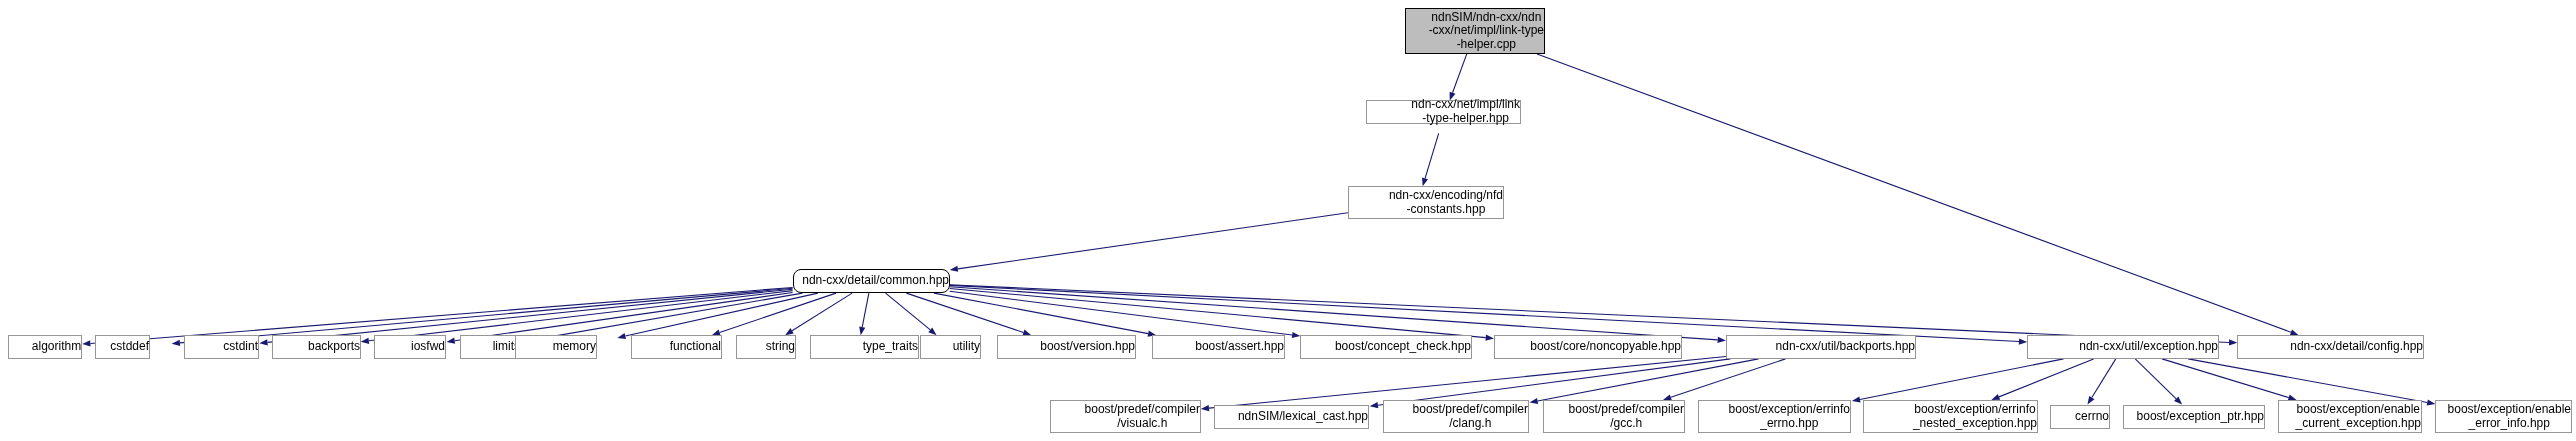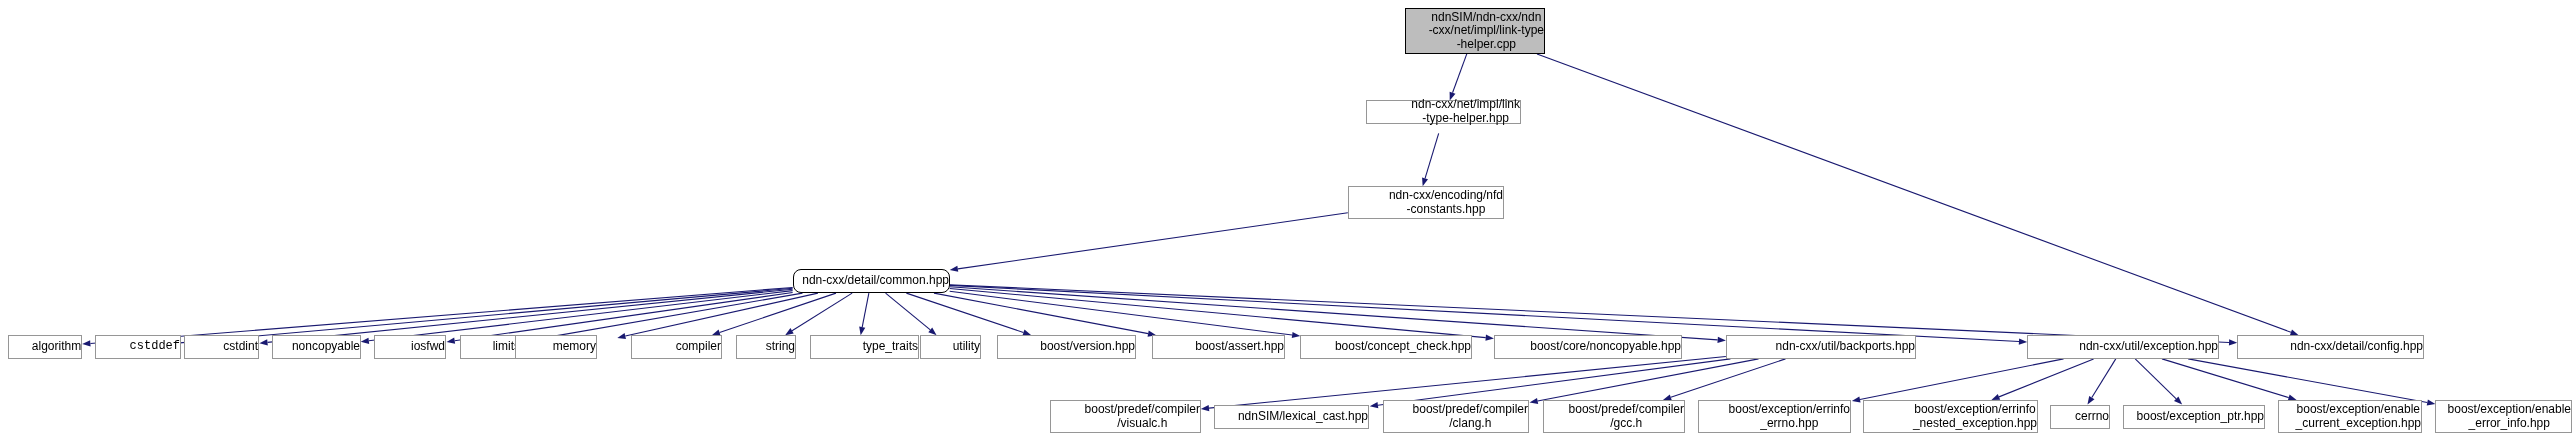--- a/index.html
+++ b/index.html
@@ -116,27 +116,27 @@
   <div id="nodes-layer">
       <div class="node root" style="left: 1405px; top: 8.2px; width: 140px; height: 46px;"><span>ndnSIM/ndn-cxx/ndn
 -cxx/net/impl/link-type
 -helper.cpp</span></div>
       <div class="node" style="left: 1366px; top: 100px; width: 155px; height: 24px;"><span>ndn-cxx/net/impl/link
 -type-helper.hpp</span></div>
       <div class="node" style="left: 1348px; top: 186px; width: 156px; height: 33px;"><span>ndn-cxx/encoding/nfd
 -constants.hpp</span></div>
       <div class="node emph" style="left: 793px; top: 269px; width: 157px; height: 24px; border-radius: 8px;"><span>ndn-cxx/detail/common.hpp</span></div>
       <div class="node" style="left: 8.2px; top: 335px; width: 74px; height: 24px;"><span>algorithm</span></div>
-      <div class="node" style="left: 95px; top: 335px; width: 86px; height: 24px; font-family: Liberation Mono, monospace;"><span>cstddef</span></div>
+      <div class="node" style="left: 95px; top: 335px; width: 55px; height: 24px;"><span>cstddef</span></div>
       <div class="node" style="left: 184px; top: 335px; width: 75px; height: 24px;"><span>cstdint</span></div>
-      <div class="node" style="left: 272px; top: 335px; width: 89px; height: 24px;"><span>noncopyable</span></div>
+      <div class="node" style="left: 272px; top: 335px; width: 89px; height: 24px;"><span>backports</span></div>
       <div class="node" style="left: 374px; top: 335px; width: 72px; height: 24px;"><span>iosfwd</span></div>
       <div class="node" style="left: 460px; top: 335px; width: 61px; height: 24px;"><span>limits</span></div>
       <div class="node" style="left: 515px; top: 335px; width: 82px; height: 24px;"><span>memory</span></div>
-      <div class="node" style="left: 631px; top: 335px; width: 91px; height: 24px;"><span>compiler</span></div>
+      <div class="node" style="left: 631px; top: 335px; width: 91px; height: 24px;"><span>functional</span></div>
       <div class="node" style="left: 736px; top: 335px; width: 60px; height: 24px;"><span>string</span></div>
       <div class="node" style="left: 810px; top: 335px; width: 109px; height: 24px;"><span>type_traits</span></div>
       <div class="node" style="left: 920px; top: 335px; width: 61px; height: 24px;"><span>utility</span></div>
       <div class="node" style="left: 997px; top: 335px; width: 139px; height: 24px;"><span>boost/version.hpp</span></div>
       <div class="node" style="left: 1152px; top: 335px; width: 133px; height: 24px;"><span>boost/assert.hpp</span></div>
       <div class="node" style="left: 1300px; top: 335px; width: 172px; height: 24px;"><span>boost/concept_check.hpp</span></div>
       <div class="node" style="left: 1494px; top: 335px; width: 188px; height: 24px;"><span>boost/core/noncopyable.hpp</span></div>
       <div class="node" style="left: 1726px; top: 335px; width: 190px; height: 24px;"><span>ndn-cxx/util/backports.hpp</span></div>
       <div class="node" style="left: 2027px; top: 335px; width: 192px; height: 24px;"><span>ndn-cxx/util/exception.hpp</span></div>
       <div class="node" style="left: 2237px; top: 335px; width: 187px; height: 24px;"><span>ndn-cxx/detail/config.hpp</span></div>

